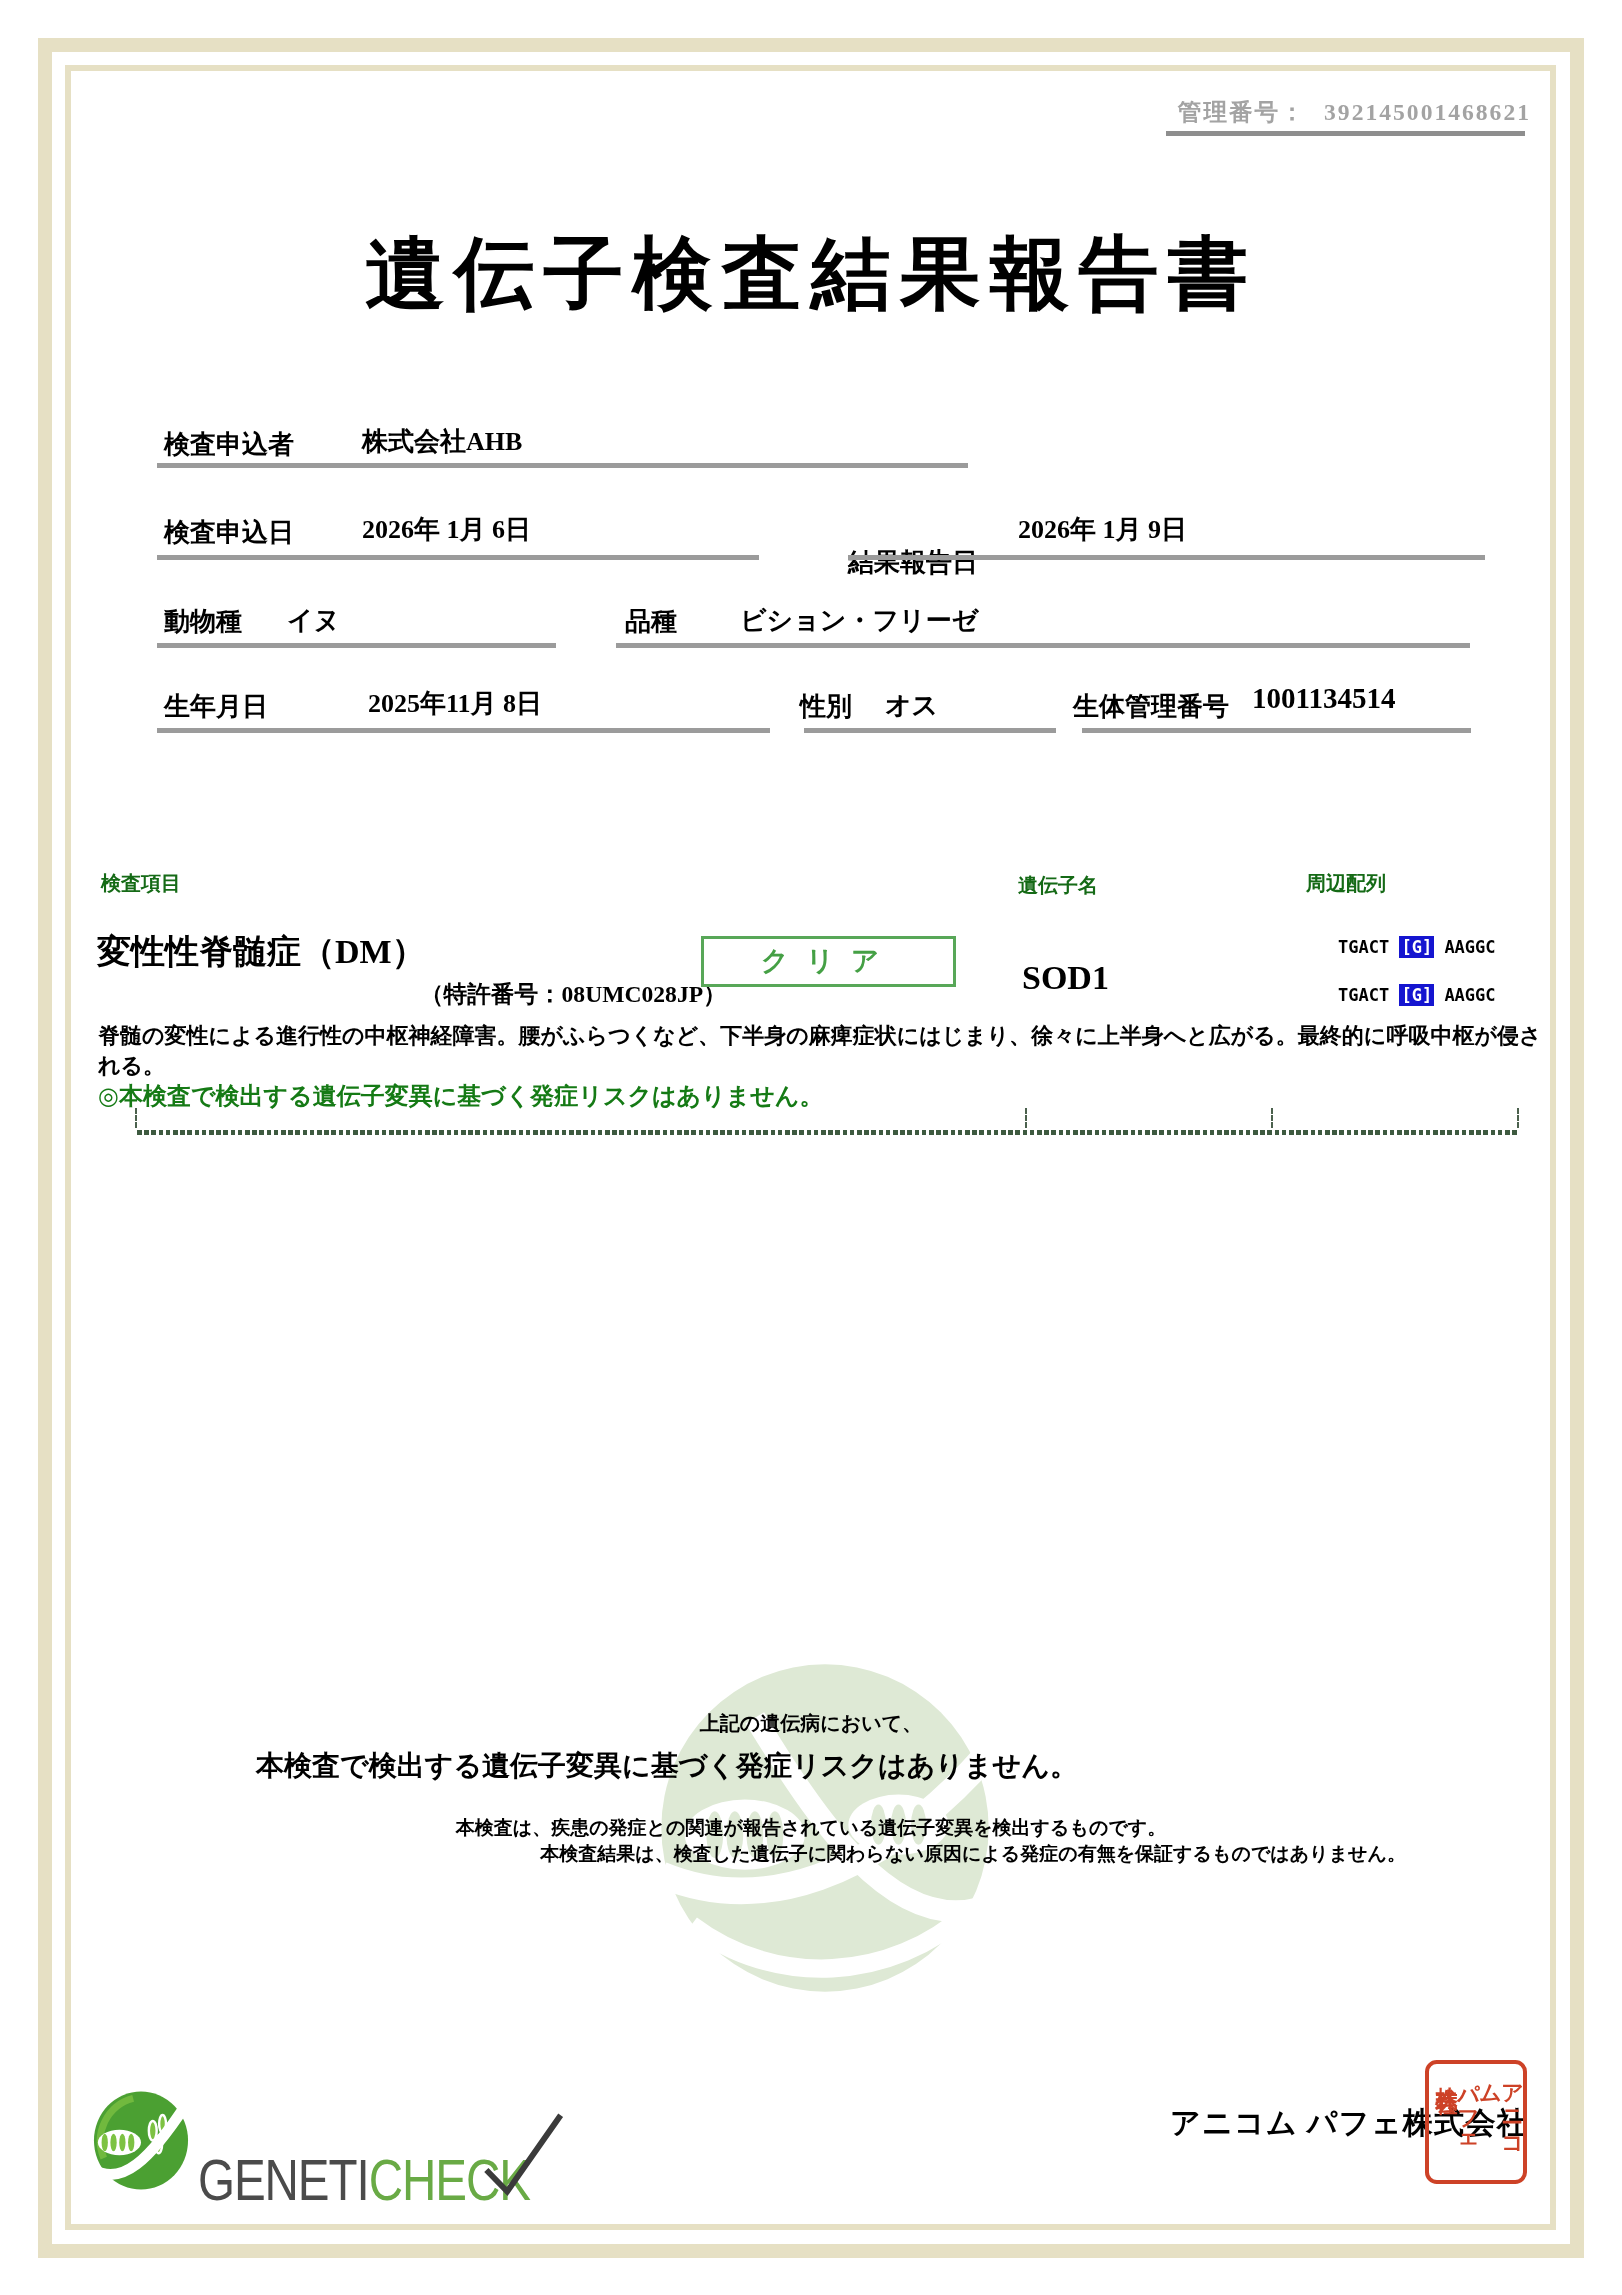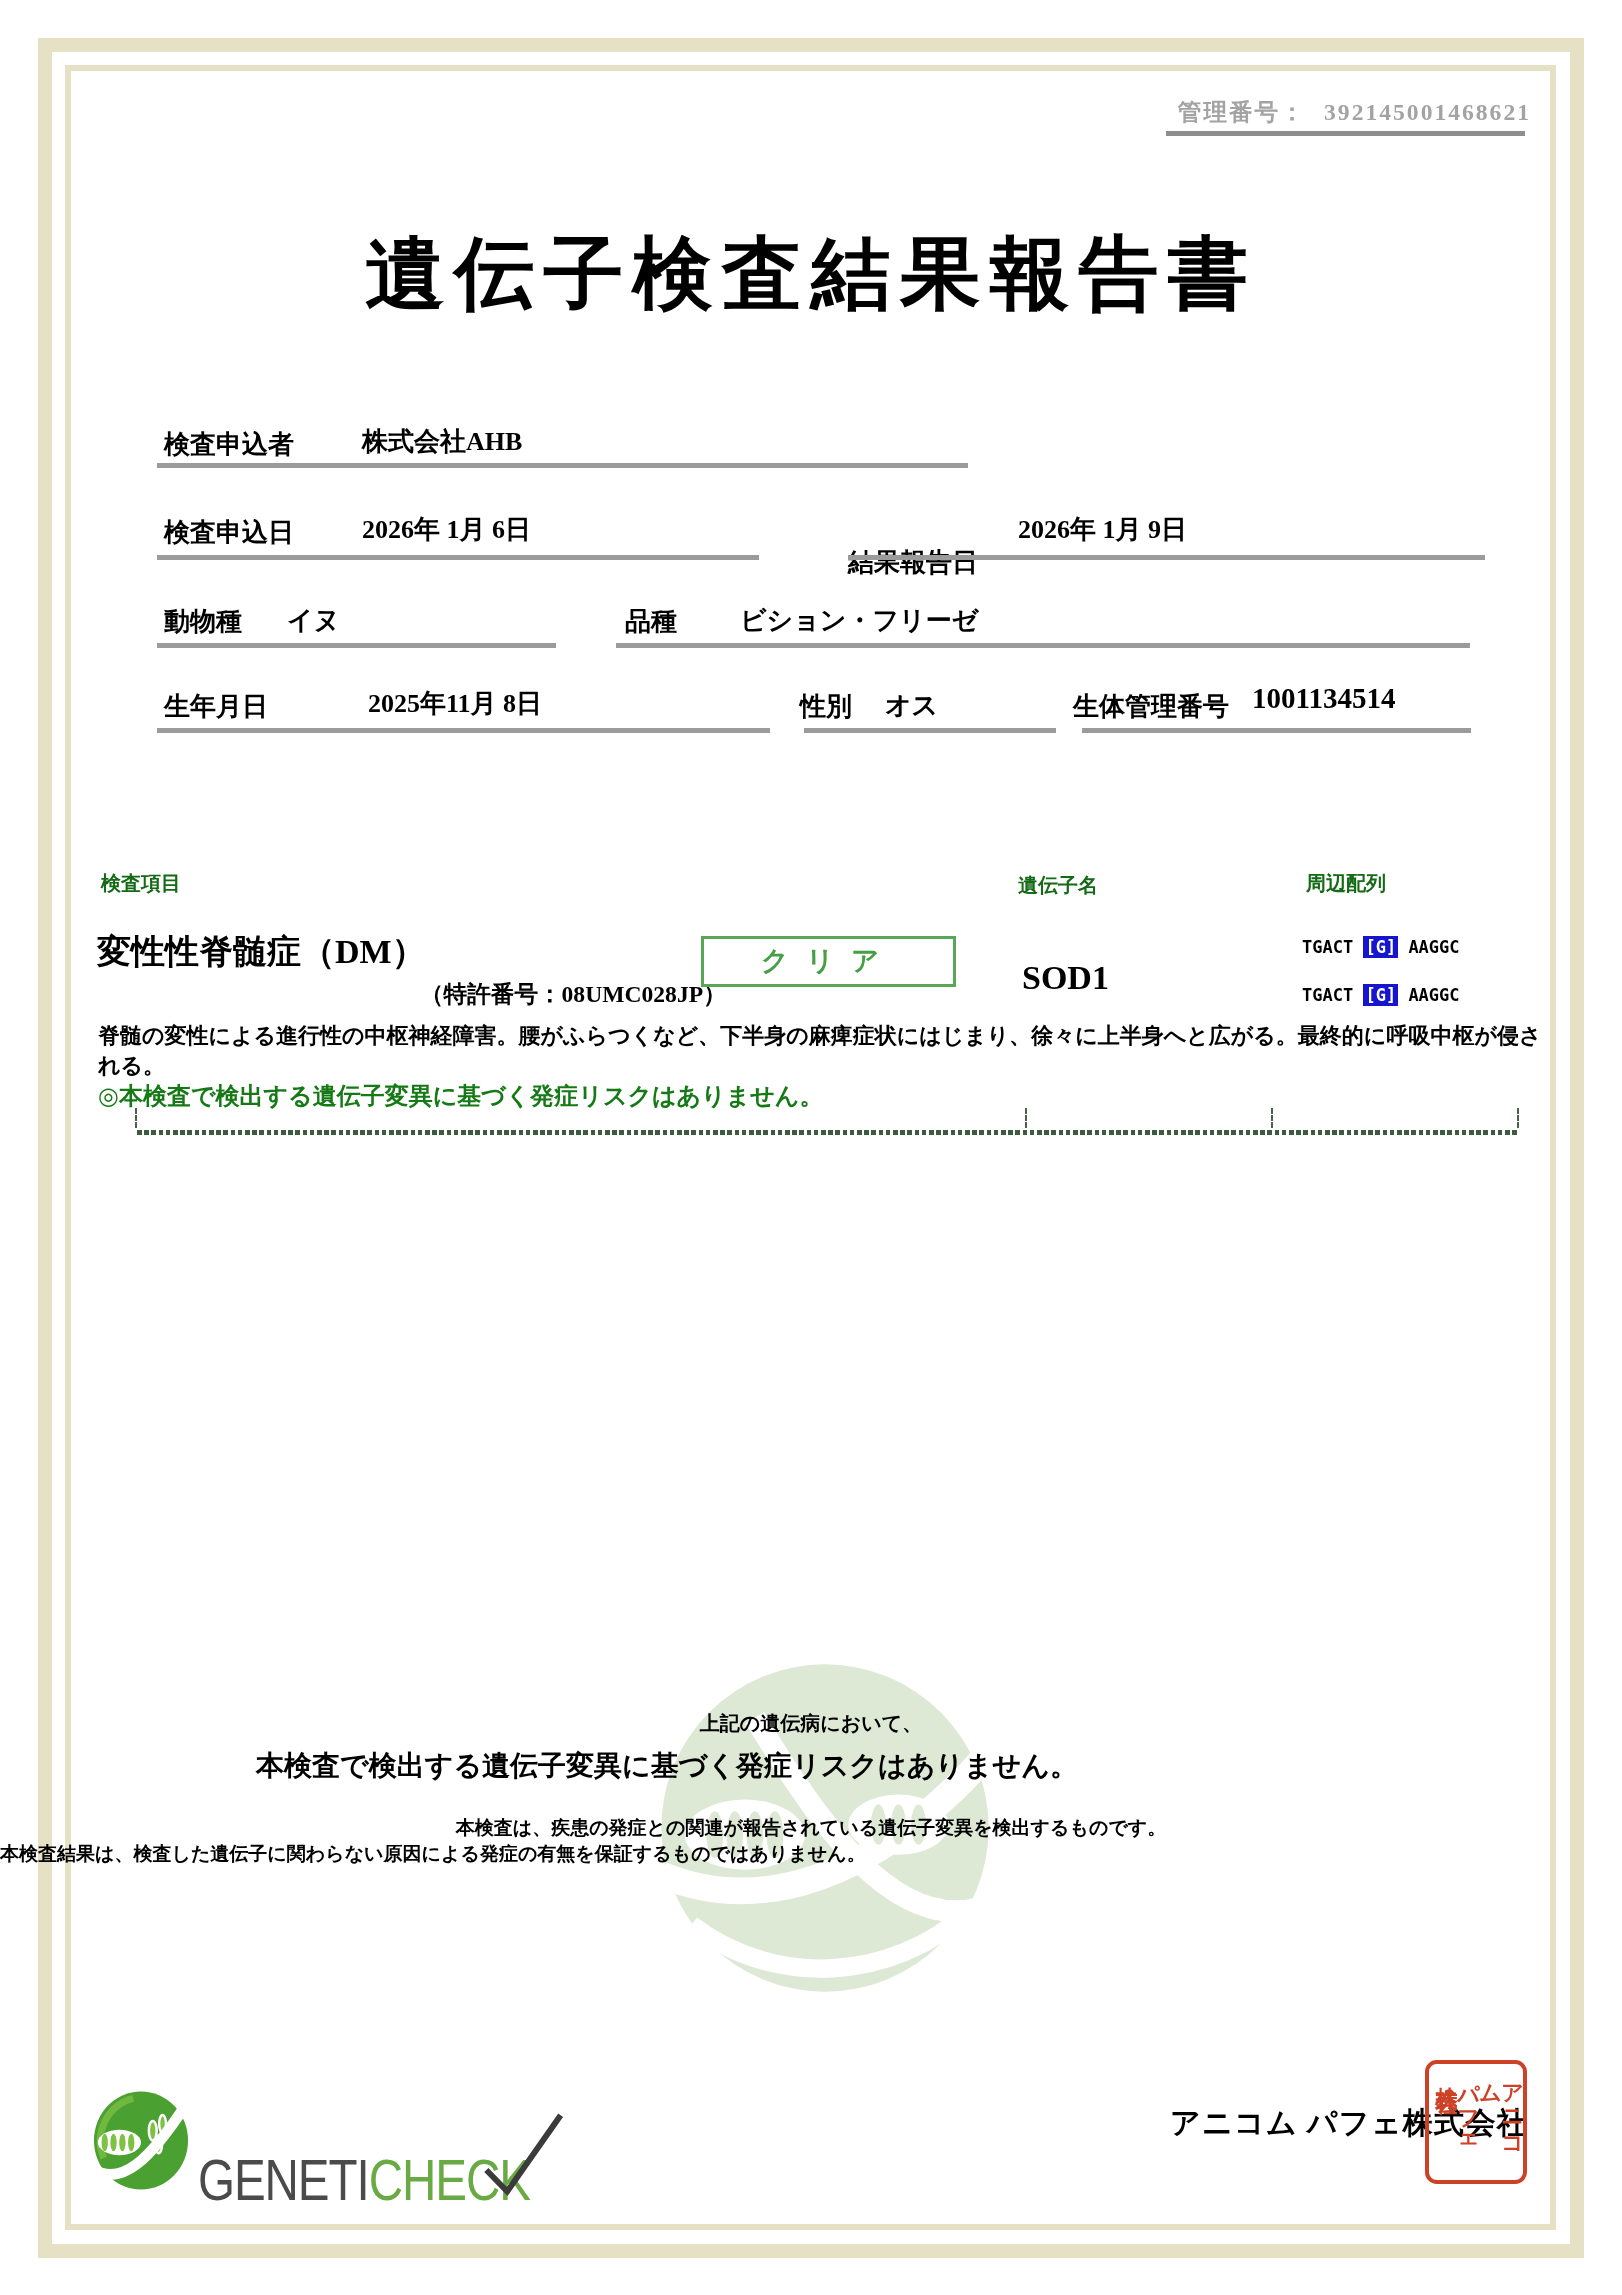--- a/index.html
+++ b/index.html
@@ -31,21 +31,21 @@
 
   
   .ghdr{font-size:20px;font-weight:bold;color:#156a16;white-space:nowrap;}
 
   
   #disease{left:97px;top:929px;font-size:34px;font-weight:bold;white-space:nowrap;}
   #patent{left:420px;top:978px;font-size:23.6px;font-weight:bold;white-space:nowrap;}
   #clear-box{left:701px;top:936px;width:255px;height:51px;border:3.3px solid #58a758;box-sizing:border-box;
              text-align:center;line-height:43px;font-size:27.5px;color:#45a045;letter-spacing:17px;}
   #gene{left:1022px;top:959px;font-size:34px;white-space:nowrap;}
-  .seq{font-size:17px;letter-spacing:0px;white-space:nowrap;}
+  .seq{font-size:17px;letter-spacing:0px;white-space:nowrap;margin-left:36px;}
   .seq .allele{background:#1515d0;color:#fff;padding:0.7px 2px;}
   #seq1{left:1302px;top:937px;}
   #seq2{left:1302px;top:985px;}
 
   
   .desc{left:98px;width:1433px;font-size:22px;font-weight:bold;line-height:1.35;white-space:nowrap;}
   #desc1{top:1021px;}
   #desc2{top:1051px;}
   #risk-note{left:98px;top:1080px;font-size:24px;font-weight:bold;color:#157a15;white-space:nowrap;}
 
@@ -55,21 +55,21 @@
          background:repeating-linear-gradient(90deg,#3e5a40 0 4.6px,transparent 4.6px 7.2px);}
 
   
   #watermark{left:658px;top:1661px;width:334px;height:334px;z-index:0;}
   .overwm{z-index:2;font-weight:bold;}
 
   
   #sum1{left:0;top:1710px;width:1622px;text-align:center;font-size:20px;}
   #sum2{left:0;top:1747px;width:1334px;text-align:center;font-size:28px;}
   #disc1{left:0;top:1815px;width:1622px;text-align:center;font-size:19px;}
-  #disc2{left:0;top:1841px;width:1406px;text-align:left;font-size:19px;}
+  #disc2{left:0;top:1841px;width:1406px;text-align:right;font-size:19px;}
 
   
   #logo-mark{left:92px;top:2091px;width:98px;height:99px;}
   #logo-text{left:198px;top:2146px;font-size:58px;letter-spacing:-1.3px;transform:scaleX(0.82);transform-origin:left top;white-space:nowrap;}
   #logo-text .g1{color:#4b4b4b;}
   #logo-text .g2{color:#69aa45;}
   #logo-check{left:481px;top:2110px;width:85px;height:88px;z-index:3;}
 
   
   #company{left:1170px;top:2103px;font-size:30px;font-weight:bold;letter-spacing:1.3px;white-space:nowrap;z-index:4;}

